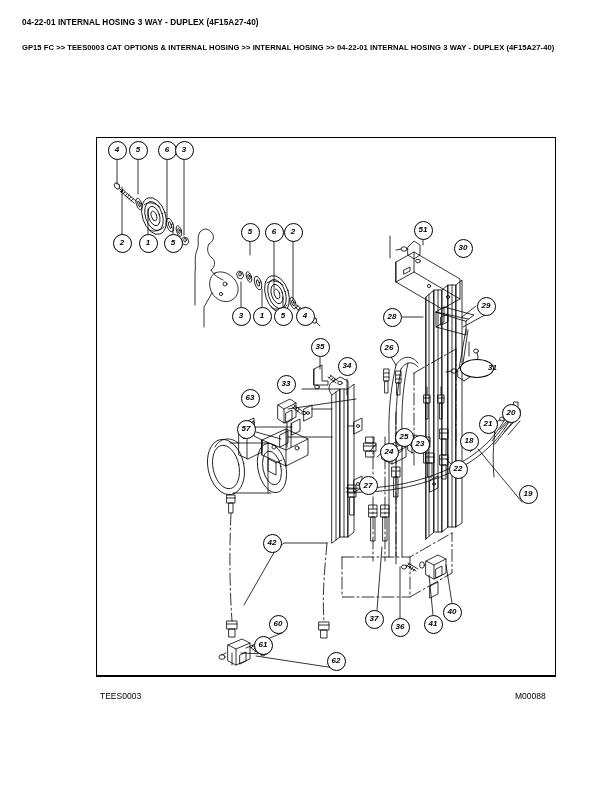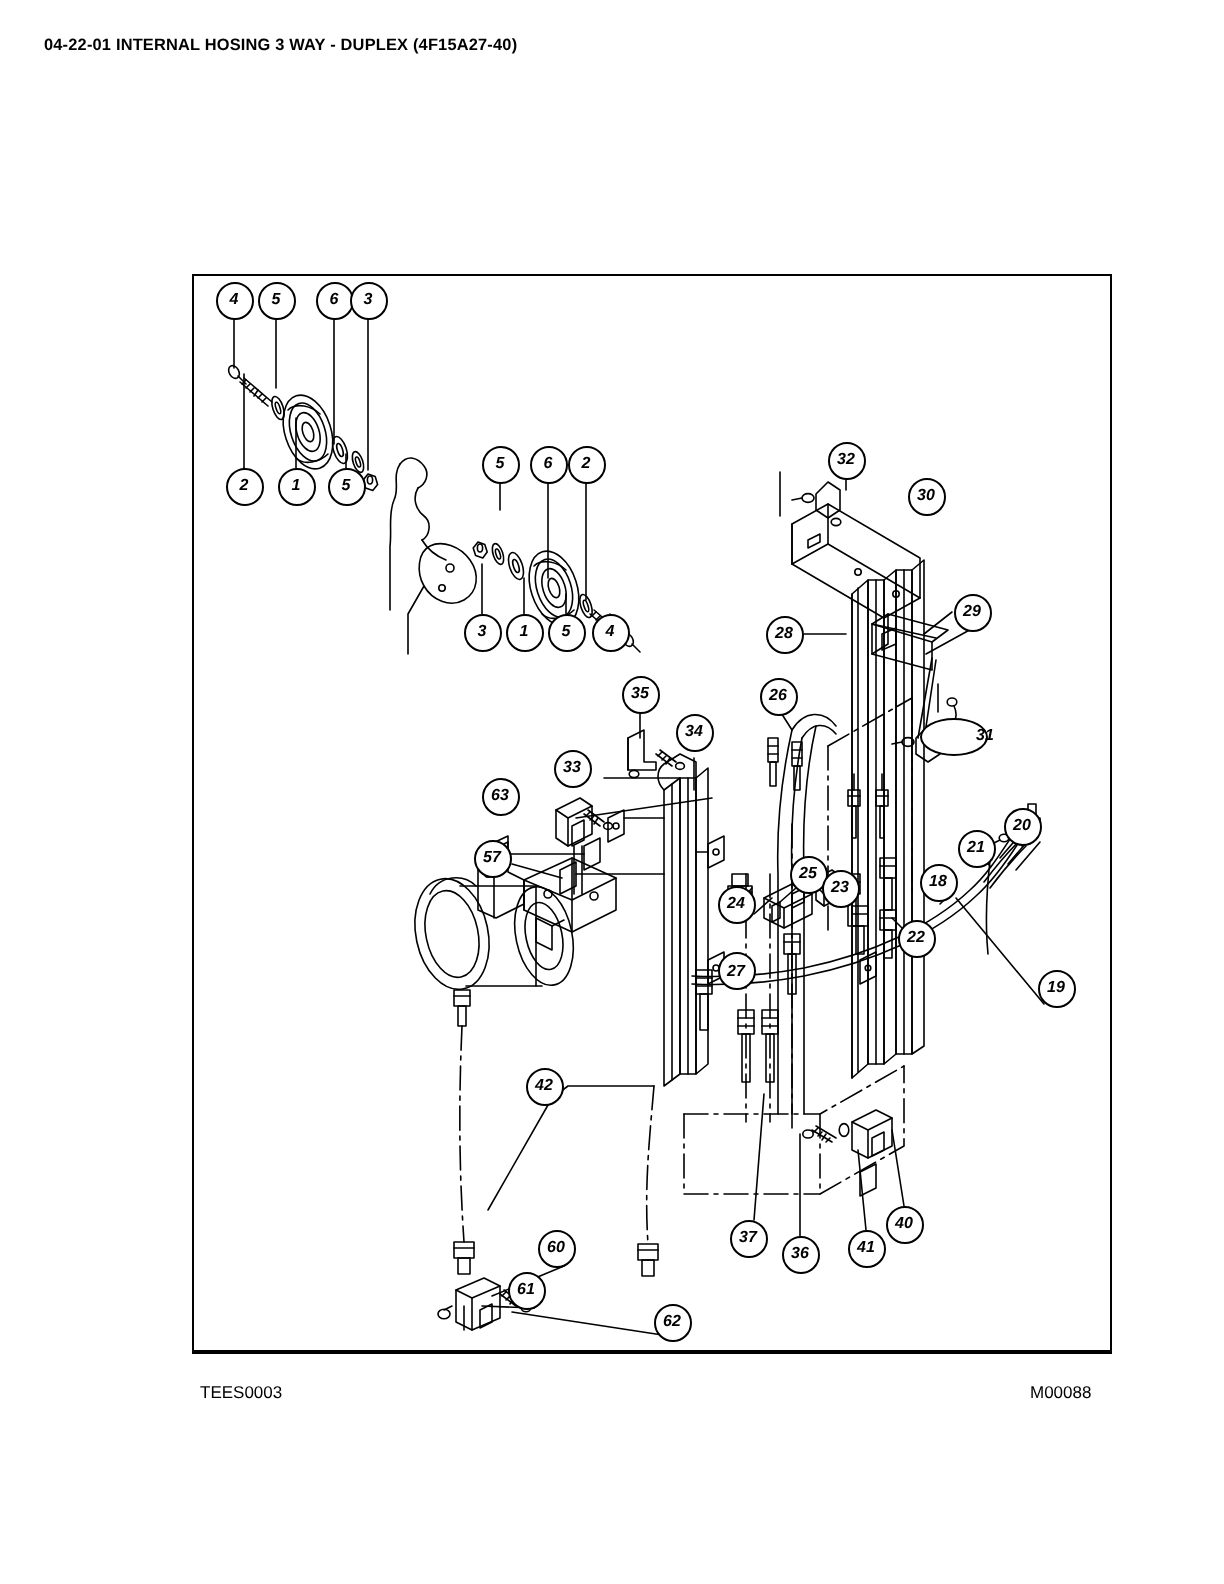--- a/index.html
+++ b/index.html
@@ -45,20 +45,21 @@
     display:flex;align-items:center;justify-content:center;
     line-height:1;box-sizing:border-box;z-index:5;
   }
 </style>
 </head>
 <body>
 
 <div id="page">
 
   <div class="hdr-title">04-22-01 INTERNAL HOSING 3 WAY - DUPLEX (4F15A27-40)</div>
+  <div class="hdr-crumb">GP15 FC &gt;&gt; TEES0003 CAT OPTIONS &amp; INTERNAL HOSING &gt;&gt; INTERNAL HOSING &gt;&gt; 04-22-01 INTERNAL HOSING 3 WAY - DUPLEX (4F15A27-40)</div>
 
   <div class="frame"></div>
 
   <div id="art">
     <svg viewBox="0 0 460 539" xmlns="http://www.w3.org/2000/svg">
       <g fill="none" stroke="#000" stroke-width="0.8" stroke-linecap="round" stroke-linejoin="round">
 
         <path d="M21,22 L21,47"></path>
         <path d="M42,22 L42,57"></path>
         <path d="M71,22 L71,85"></path>
@@ -479,33 +480,33 @@
     <div class="callout" style="left: 122px; top: 243px;">2</div>
     <div class="callout" style="left: 148px; top: 243px;">1</div>
     <div class="callout" style="left: 173px; top: 243px;">5</div>
     <div class="callout" style="left: 250px; top: 232px;">5</div>
     <div class="callout" style="left: 274px; top: 232px;">6</div>
     <div class="callout" style="left: 293px; top: 232px;">2</div>
     <div class="callout" style="left: 241px; top: 316px;">3</div>
     <div class="callout" style="left: 262px; top: 316px;">1</div>
     <div class="callout" style="left: 283px; top: 316px;">5</div>
     <div class="callout" style="left: 305px; top: 316px;">4</div>
-    <div class="callout" style="left: 423px; top: 230px;">32</div>
+    <div class="callout" style="left: 423px; top: 230px;">51</div>
     <div class="callout" style="left: 463px; top: 248px;">30</div>
     <div class="callout" style="left: 486px; top: 306px;">29</div>
     <div class="callout" style="left: 392px; top: 317px;">28</div>
     <div class="callout" style="left: 469px; top: 368px; padding-left: 32px;">31</div>
     <div class="callout" style="left: 320px; top: 347px;">35</div>
     <div class="callout" style="left: 347px; top: 366px;">34</div>
     <div class="callout" style="left: 389px; top: 348px;">26</div>
     <div class="callout" style="left: 286px; top: 384px;">33</div>
     <div class="callout" style="left: 250px; top: 398px;">63</div>
     <div class="callout" style="left: 246px; top: 429px;">57</div>
     <div class="callout" style="left: 368px; top: 444px; margin-top: 32px;">27</div>
-    <div class="callout" style="left: 368px; top: 452px;">24</div>
+    <div class="callout" style="left: 389px; top: 452px;">24</div>
     <div class="callout" style="left: 404px; top: 437px;">25</div>
     <div class="callout" style="left: 420px; top: 444px;">23</div>
     <div class="callout" style="left: 458px; top: 469px;">22</div>
     <div class="callout" style="left: 469px; top: 441px;">18</div>
     <div class="callout" style="left: 488px; top: 424px;">21</div>
     <div class="callout" style="left: 511px; top: 413px;">20</div>
     <div class="callout" style="left: 528px; top: 494px;">19</div>
     <div class="callout" style="left: 272px; top: 543px;">42</div>
     <div class="callout" style="left: 278px; top: 624px;">60</div>
     <div class="callout" style="left: 263px; top: 645px;">61</div>

